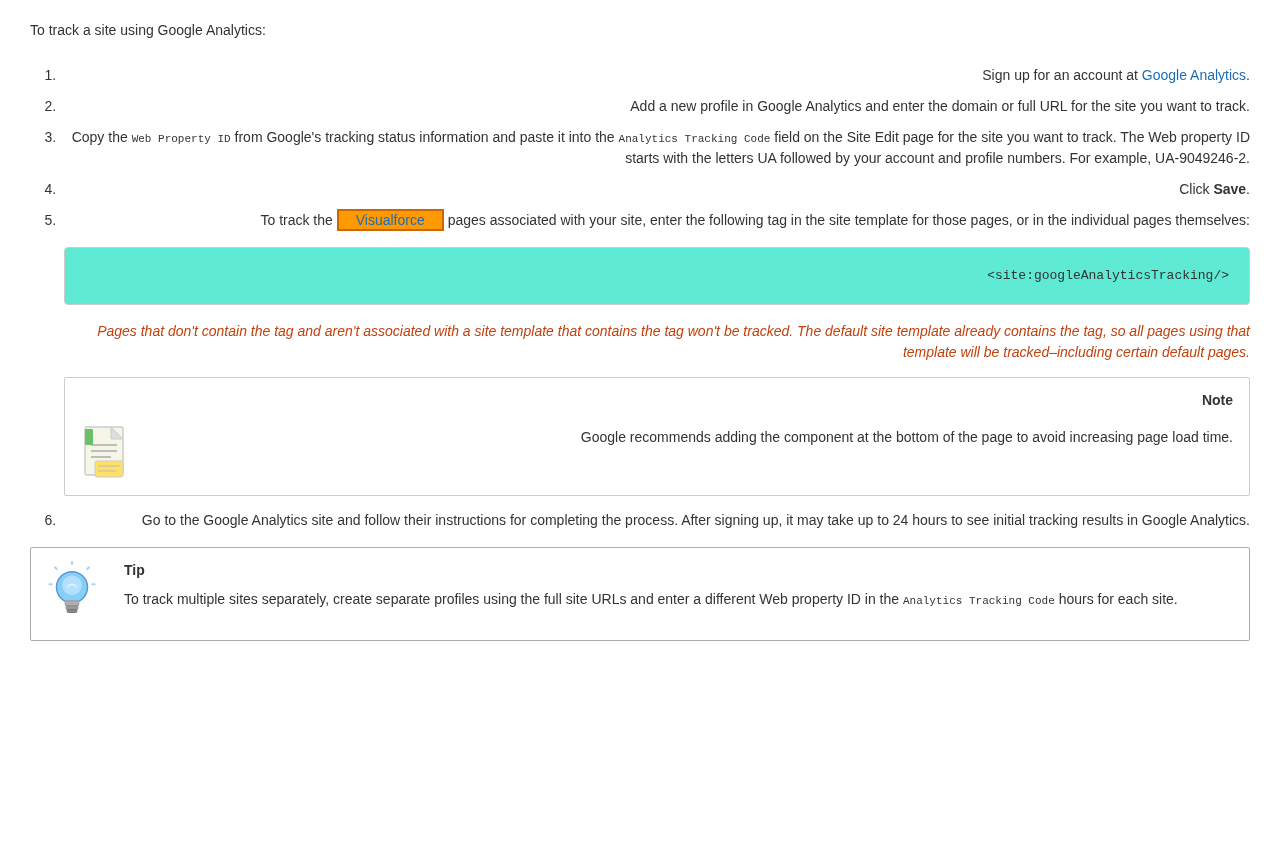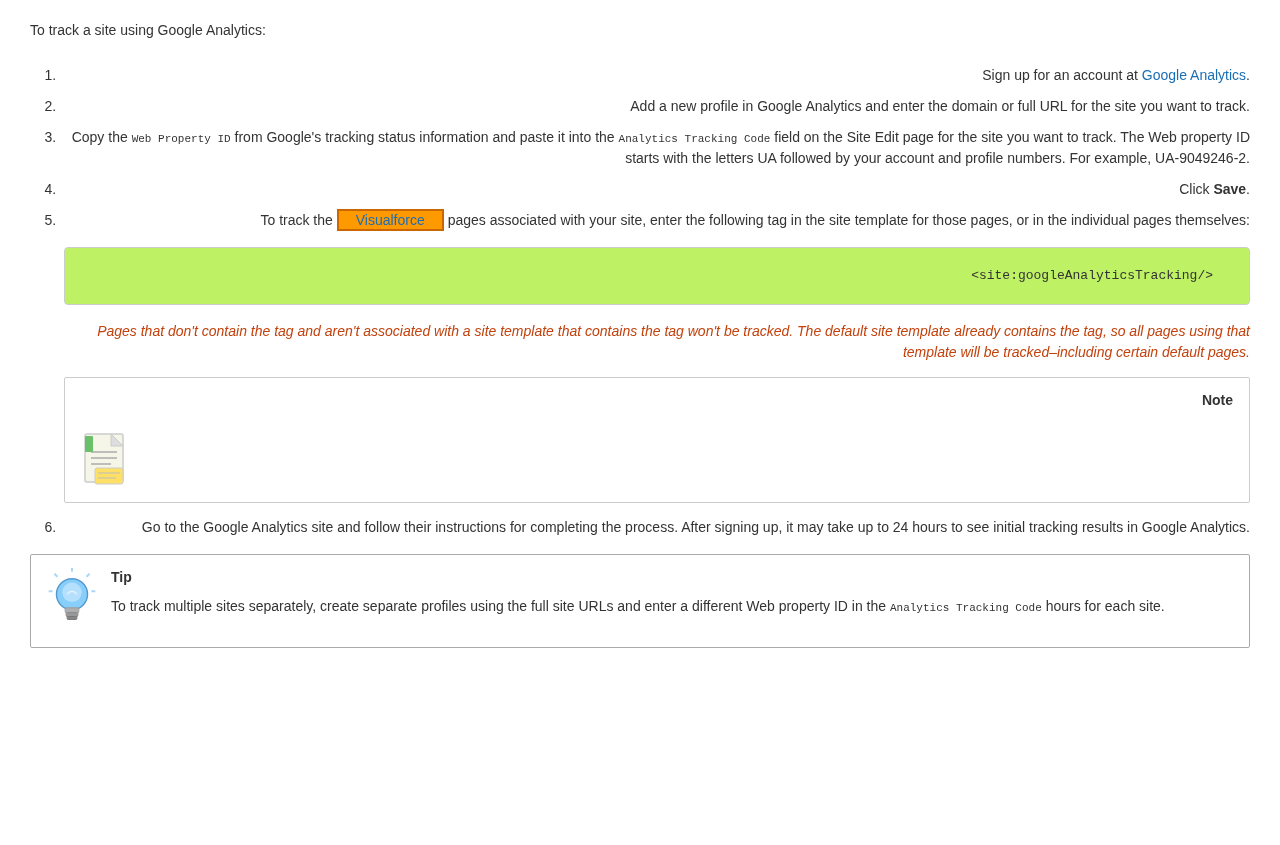--- a/index.html
+++ b/index.html
@@ -38,22 +38,22 @@
       background-color: #f90;
       border: 2px solid #cc6600;
       padding: 1px 17px;
       color: #1a6eb5;
       font-size: 14px;
       cursor: pointer;
     }
     .code-block {
       border: 1px solid #ccc;
       border-radius: 4px;
-      background: #bef264;
-      padding: 18px 36px;
+      background: #5eead4;
+      padding: 18px 20px;
       margin: 16px 0 16px 0;
       font-family: 'Courier New', Courier, monospace;
       font-size: 13px;
       color: #333;
     }
     .description-text {
       margin: 0 0 14px 0;
       color: #c2410c;
       font-style: italic;
     }
@@ -63,40 +63,40 @@
       padding: 12px 16px;
       margin: 14px 0 14px 0;
       display: flex;
       align-items: flex-start;
       gap: 14px;
       background: #fff;
     }
     .note-label {
       font-weight: bold;
       font-size: 14px;
-      margin-bottom: 23px;
+      margin-bottom: 16px;
       display: block;
     }
     .note-content {
       flex: 1;
     }
     .note-icon {
       width: 52px;
       height: 60px;
       flex-shrink: 0;
       margin-top: 4px;
     }
     .tip-box {
       border: 1px solid #aaa;
       border-radius: 2px;
       padding: 12px 16px;
       margin: 16px 0 0 0;
       display: flex;
       align-items: flex-start;
-      gap: 14px;
+      gap: 27px;
       background: #fff;
     }
     .tip-label {
       font-weight: bold;
       font-size: 14px;
       margin-bottom: 8px;
       display: block;
     }
     .tip-icon {
       width: 50px;
@@ -152,20 +152,21 @@
           <line x1="10" y1="22" x2="36" y2="22" stroke="#aaa" stroke-width="1.5"></line>
           <line x1="10" y1="28" x2="36" y2="28" stroke="#aaa" stroke-width="1.5"></line>
           <line x1="10" y1="34" x2="30" y2="34" stroke="#aaa" stroke-width="1.5"></line>
 
           <rect x="4" y="6" width="8" height="16" fill="#6abf69" rx="1"></rect>
 
           <rect x="14" y="38" width="28" height="16" rx="2" fill="#ffe066" stroke="#ccc" stroke-width="1"></rect>
           <line x1="17" y1="43" x2="39" y2="43" stroke="#bbb" stroke-width="1"></line>
           <line x1="17" y1="48" x2="35" y2="48" stroke="#bbb" stroke-width="1"></line>
         </svg>
+        <span>Google recommends adding the component at the bottom of the page to avoid increasing page load time.</span>
       </div>
     </div>
   </li>
 
   <li>
     <span>Go to the Google Analytics site and follow their instructions for completing the process. After signing up, it may take up to 24 hours to see initial tracking results in Google Analytics.</span>
   </li>
 </ol>
 
 <div class="tip-box">

